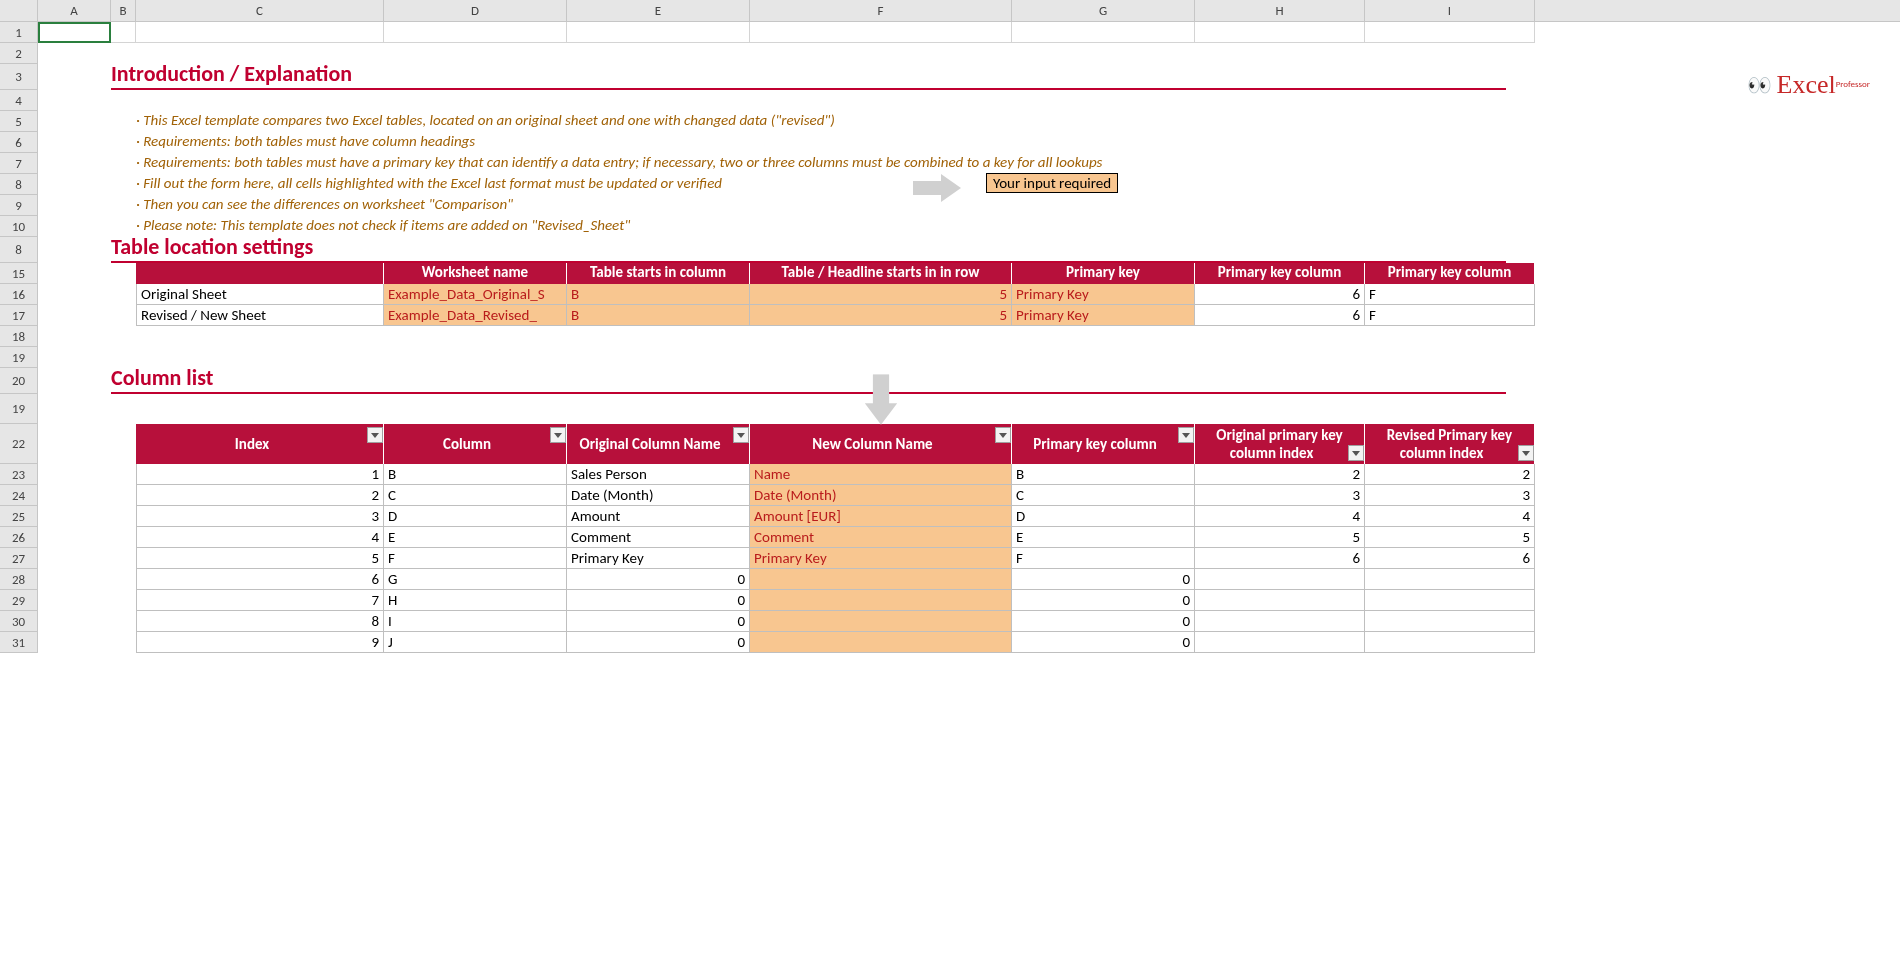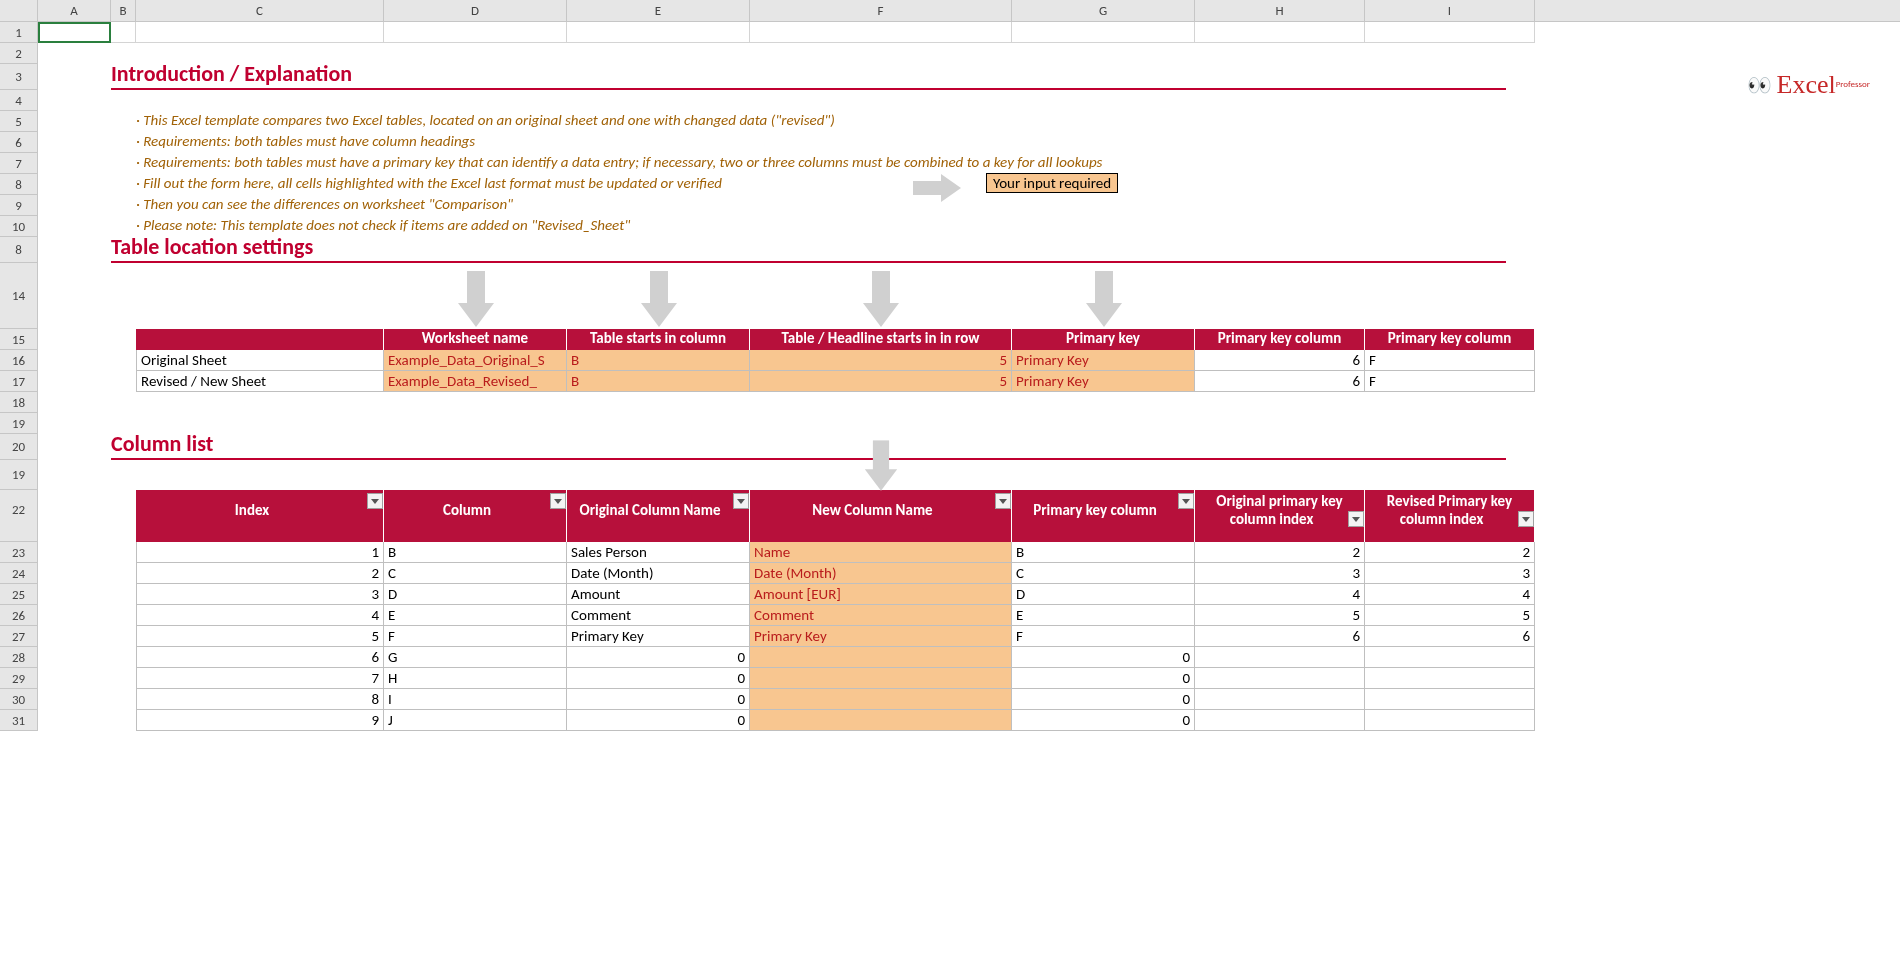--- a/index.html
+++ b/index.html
@@ -136,39 +136,20 @@
 
 
   <div class="row tall">
     <div class="rowhead" style="line-height:26px">8</div>
     <div class="cell cA" style="border:none"></div>
     <div style="flex:1" class="hd-wrap">
       <div class="hd" style="width:1395px">Table location settings</div>
     </div>
   </div>
 
-  <div class="row" style="height:66px">
-    <div class="rowhead" style="line-height:66px">14</div>
-    <div class="cA" style="border:none"></div>
-    <div class="cB" style="border:none"></div>
-    <div class="cC" style="border:none"></div>
-    <div class="cD" style="border:none;position:relative">
-        <div class="arrow-down" style="margin-top:40px"></div>
-      </div>
-    <div class="cE" style="border:none;position:relative">
-        <div class="arrow-down" style="margin-top:40px"></div>
-      </div>
-    <div class="cF" style="border:none;position:relative">
-        <div class="arrow-down" style="margin-top:40px"></div>
-      </div>
-    <div class="cG" style="border:none;position:relative">
-        <div class="arrow-down" style="margin-top:40px"></div>
-      </div>
-    <div style="flex:1"></div>
-  </div>
 
   <div class="row">
     <div class="rowhead">15</div>
     <div class="cA"></div>
     <div class="cB"></div>
     <div class="th cC" style="border-left:1px solid #b7103b"></div>
     <div class="th cD">Worksheet name</div>
     <div class="th cE">Table starts in column</div>
     <div class="th cF">Table / Headline starts in in row</div>
     <div class="th cG">Primary key</div>
@@ -225,21 +206,21 @@
       <div class="cB"></div>
     <div class="cC"></div>
       <div class="cD"></div>
       <div class="cE"></div>
     <div class="cF" style="position:relative">
         <div class="arrow-down" style="margin-top:8px;transform:scale(.9)"></div>
       </div>
     <div style="flex:1"></div>
   </div>
 
-  <div class="row" style="height:52px">
+  <div class="row" style="height:40px">
     <div class="rowhead" style="line-height:40px">22</div>
     <div class="cA"></div>
       <div class="cB"></div>
     <div class="th2 cC" style="border-left:1px solid #b7103b;line-height:36px"><span>Index</span><span class="fbtn"></span></div>
     <div class="th2 cD" style="line-height:36px"><span>Column</span><span class="fbtn"></span></div>
     <div class="th2 cE" style="line-height:36px"><span>Original Column Name</span><span class="fbtn"></span></div>
     <div class="th2 cF" style="line-height:36px"><span>New Column Name</span><span class="fbtn"></span></div>
     <div class="th2 cG" style="line-height:36px"><span>Primary key column</span><span class="fbtn"></span></div>
     <div class="th2 cH"><span>Original primary key column index</span><span class="fbtn"></span></div>
     <div class="th2 cI"><span>Revised Primary key column index</span><span class="fbtn"></span></div>

